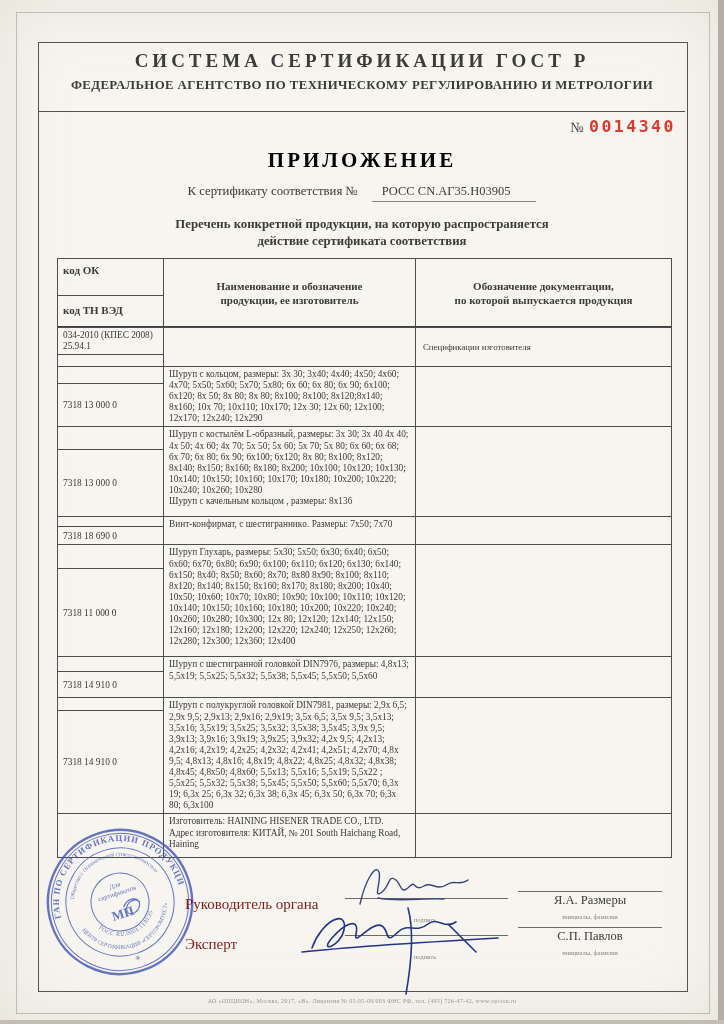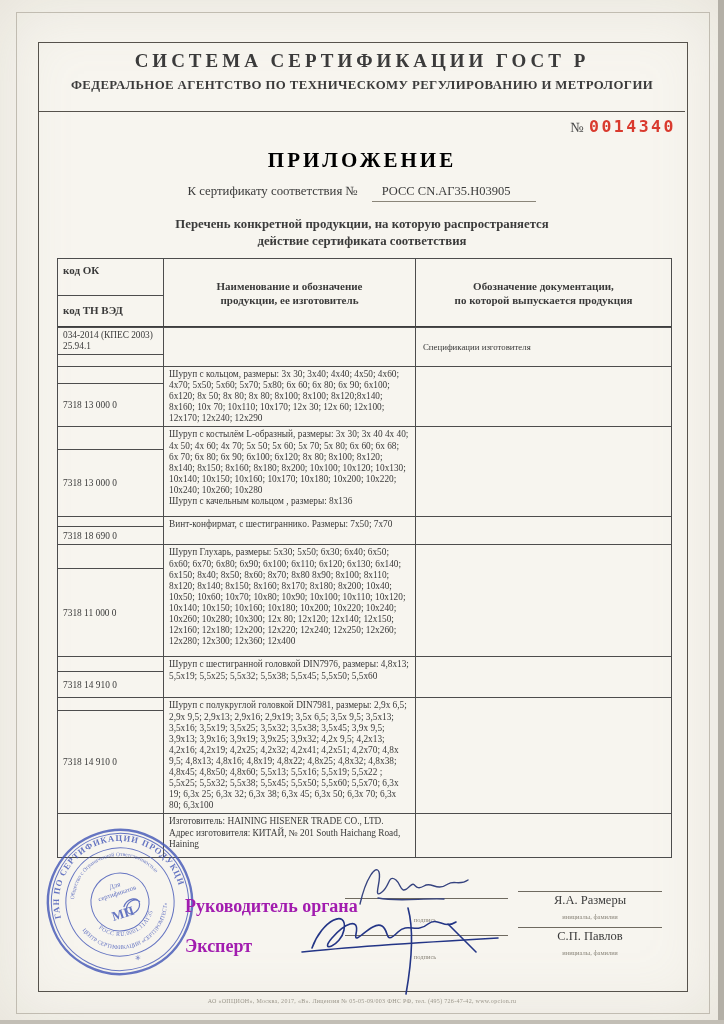--- a/index.html
+++ b/index.html
@@ -43,21 +43,21 @@
   .hc1-bot{padding:8px 0 0 5px;}
   .thead .hc2{width:252px;border-right:1px solid #4d4d4d;box-sizing:border-box;}
   .thead .hc3{flex:1;}
   .hcen{display:flex;align-items:center;justify-content:center;text-align:center;height:100%;
         font-size:11px;font-weight:bold;white-space:pre-line;line-height:14px;}
   .c1gap{border-bottom:1px solid #4d4d4d;}
   .c1code{flex:1;display:flex;align-items:center;padding-left:5px;font-size:9.4px;}
   .c1codeTop{border-bottom:1px solid #4d4d4d;padding:2px 0 2px 5px;font-size:9.3px;line-height:11px;
              white-space:pre-line;}
   
-  .sig-label{position:absolute;font-size:18px;font-weight:bold;color:#a21caf;}
+  .sig-label{position:absolute;font-size:15px;font-weight:normal;color:#7f1d1d;}
   .sline{position:absolute;border-bottom:1px solid #6f6a60;}
   .tiny{position:absolute;font-size:6.5px;color:#8c877c;text-align:center;}
   .person{position:absolute;font-size:12.5px;color:#3b3b3b;text-align:center;}
   .footer{position:absolute;left:0;top:998px;width:724px;text-align:center;
           font-size:6px;letter-spacing:.3px;color:#9b968b;}
   svg text{font-family:"Liberation Serif",serif;}
 </style>
 </head>
 <body>
 
@@ -97,21 +97,21 @@
 продукции, ее изготовитель</div>
       </div>
       <div class="hc3">
         <div class="hcen">Обозначение документации,
 по которой выпускается продукция</div>
       </div>
     </div>
 
     <div class="trow" style="min-height:38px">
       <div class="c1">
-        <div class="c1codeTop">034-2014 (КПЕС 2003)
+        <div class="c1codeTop">034-2010 (КПЕС 2008)
 25.94.1</div>
         <div style="flex:1"></div>
       </div>
       <div class="c2"></div>
       <div class="c3">Спецификации изготовителя</div>
     </div>
 
     <div class="trow" style="min-height:58px">
       <div class="c1">
         <div class="c1gap" style="height:16px"></div>

